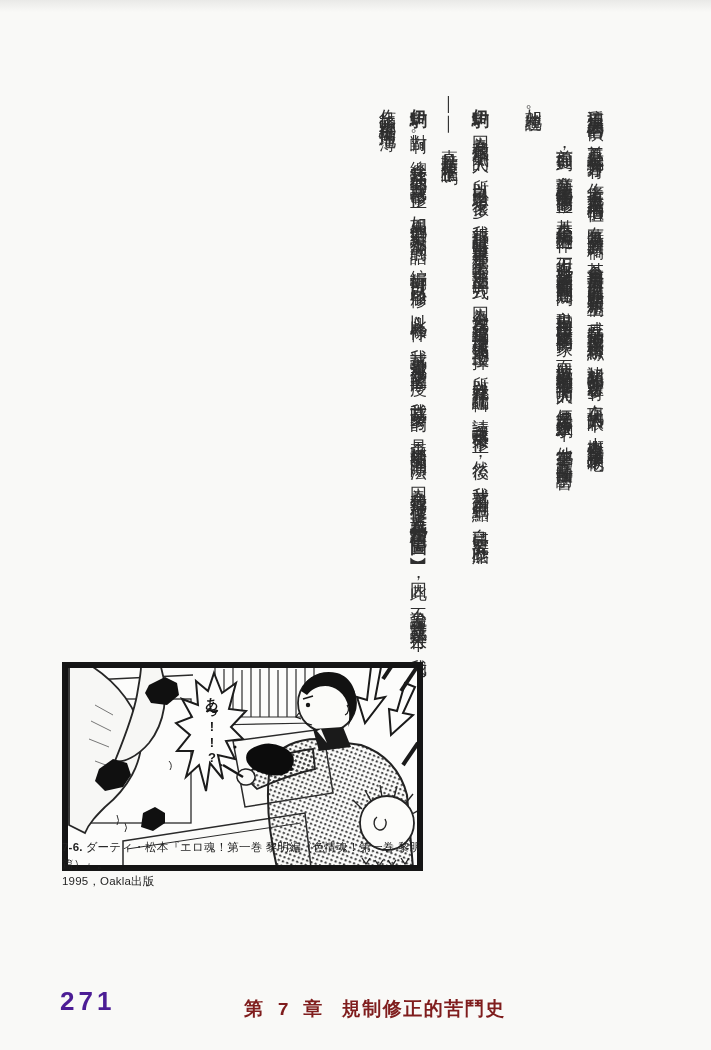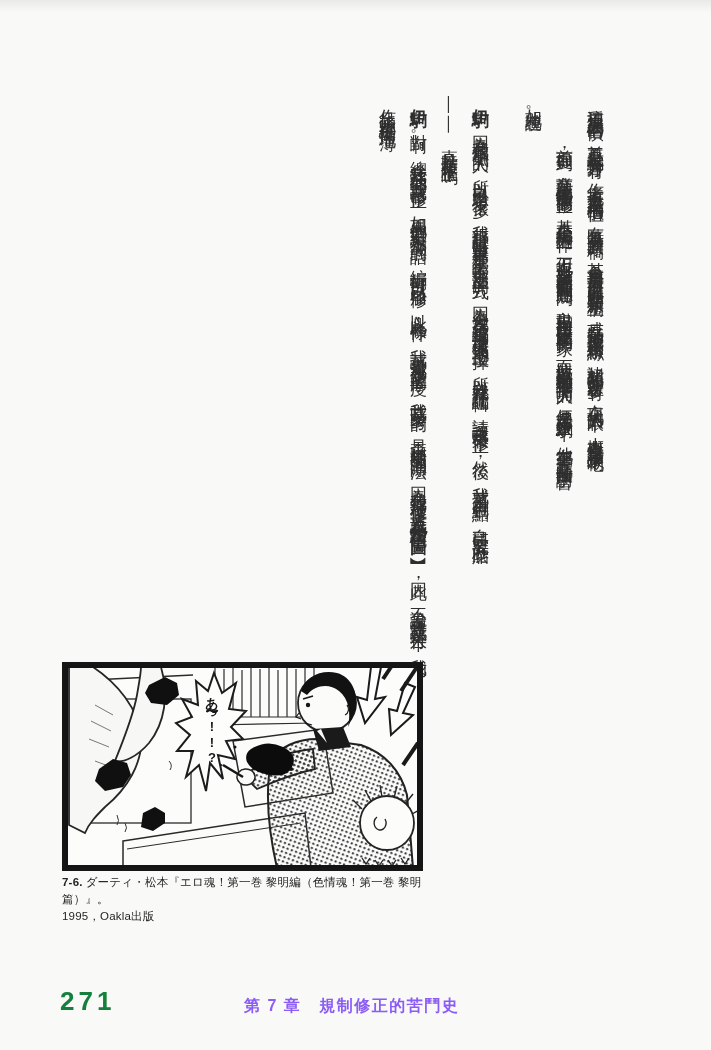--- a/index.html
+++ b/index.html
@@ -28,32 +28,32 @@
   .speaker { font-weight:700; }
   .tcy { text-combine-upright:all; font-weight:700; }
   .figref { font-weight:700; }
   
   .figure-box {
     position:absolute; left:62px; top:662px; width:355px; height:203px;
     border:3px solid #161616; background:#fcfcfb; box-sizing:content-box;
   }
   .figure-box svg { display:block; }
   .figcaption {
-    position:absolute; left:62px; top:874px; width:382px;
+    position:absolute; left:62px; top:839px; width:382px;
     font-size:11.5px; line-height:17px; color:#1f1f1f; letter-spacing:0.2px;
   }
   .capnum { font-weight:700; margin-right:3px; }
   
   .page-number {
     position:absolute; left:60px; top:986px;
-    font-size:26px; font-weight:700; letter-spacing:4px; color:#15803d;
+    font-size:26px; font-weight:700; letter-spacing:4px; color:#4c1d95;
   }
   .chapter-line {
     position:absolute; left:244px; top:996px;
-    font-size:16px; font-weight:700; color:#8b5cf6; letter-spacing:1.5px;
+    font-size:19px; font-weight:700; color:#7f1d1d; letter-spacing:1.5px;font-family:Liberation Mono, monospace;
   }
   .chapter-line .chapter-title { margin-left:18px; }
 </style>
 </head>
 <body>
 
 <div class="page">
 
   <div class="scan-top"></div>
 

